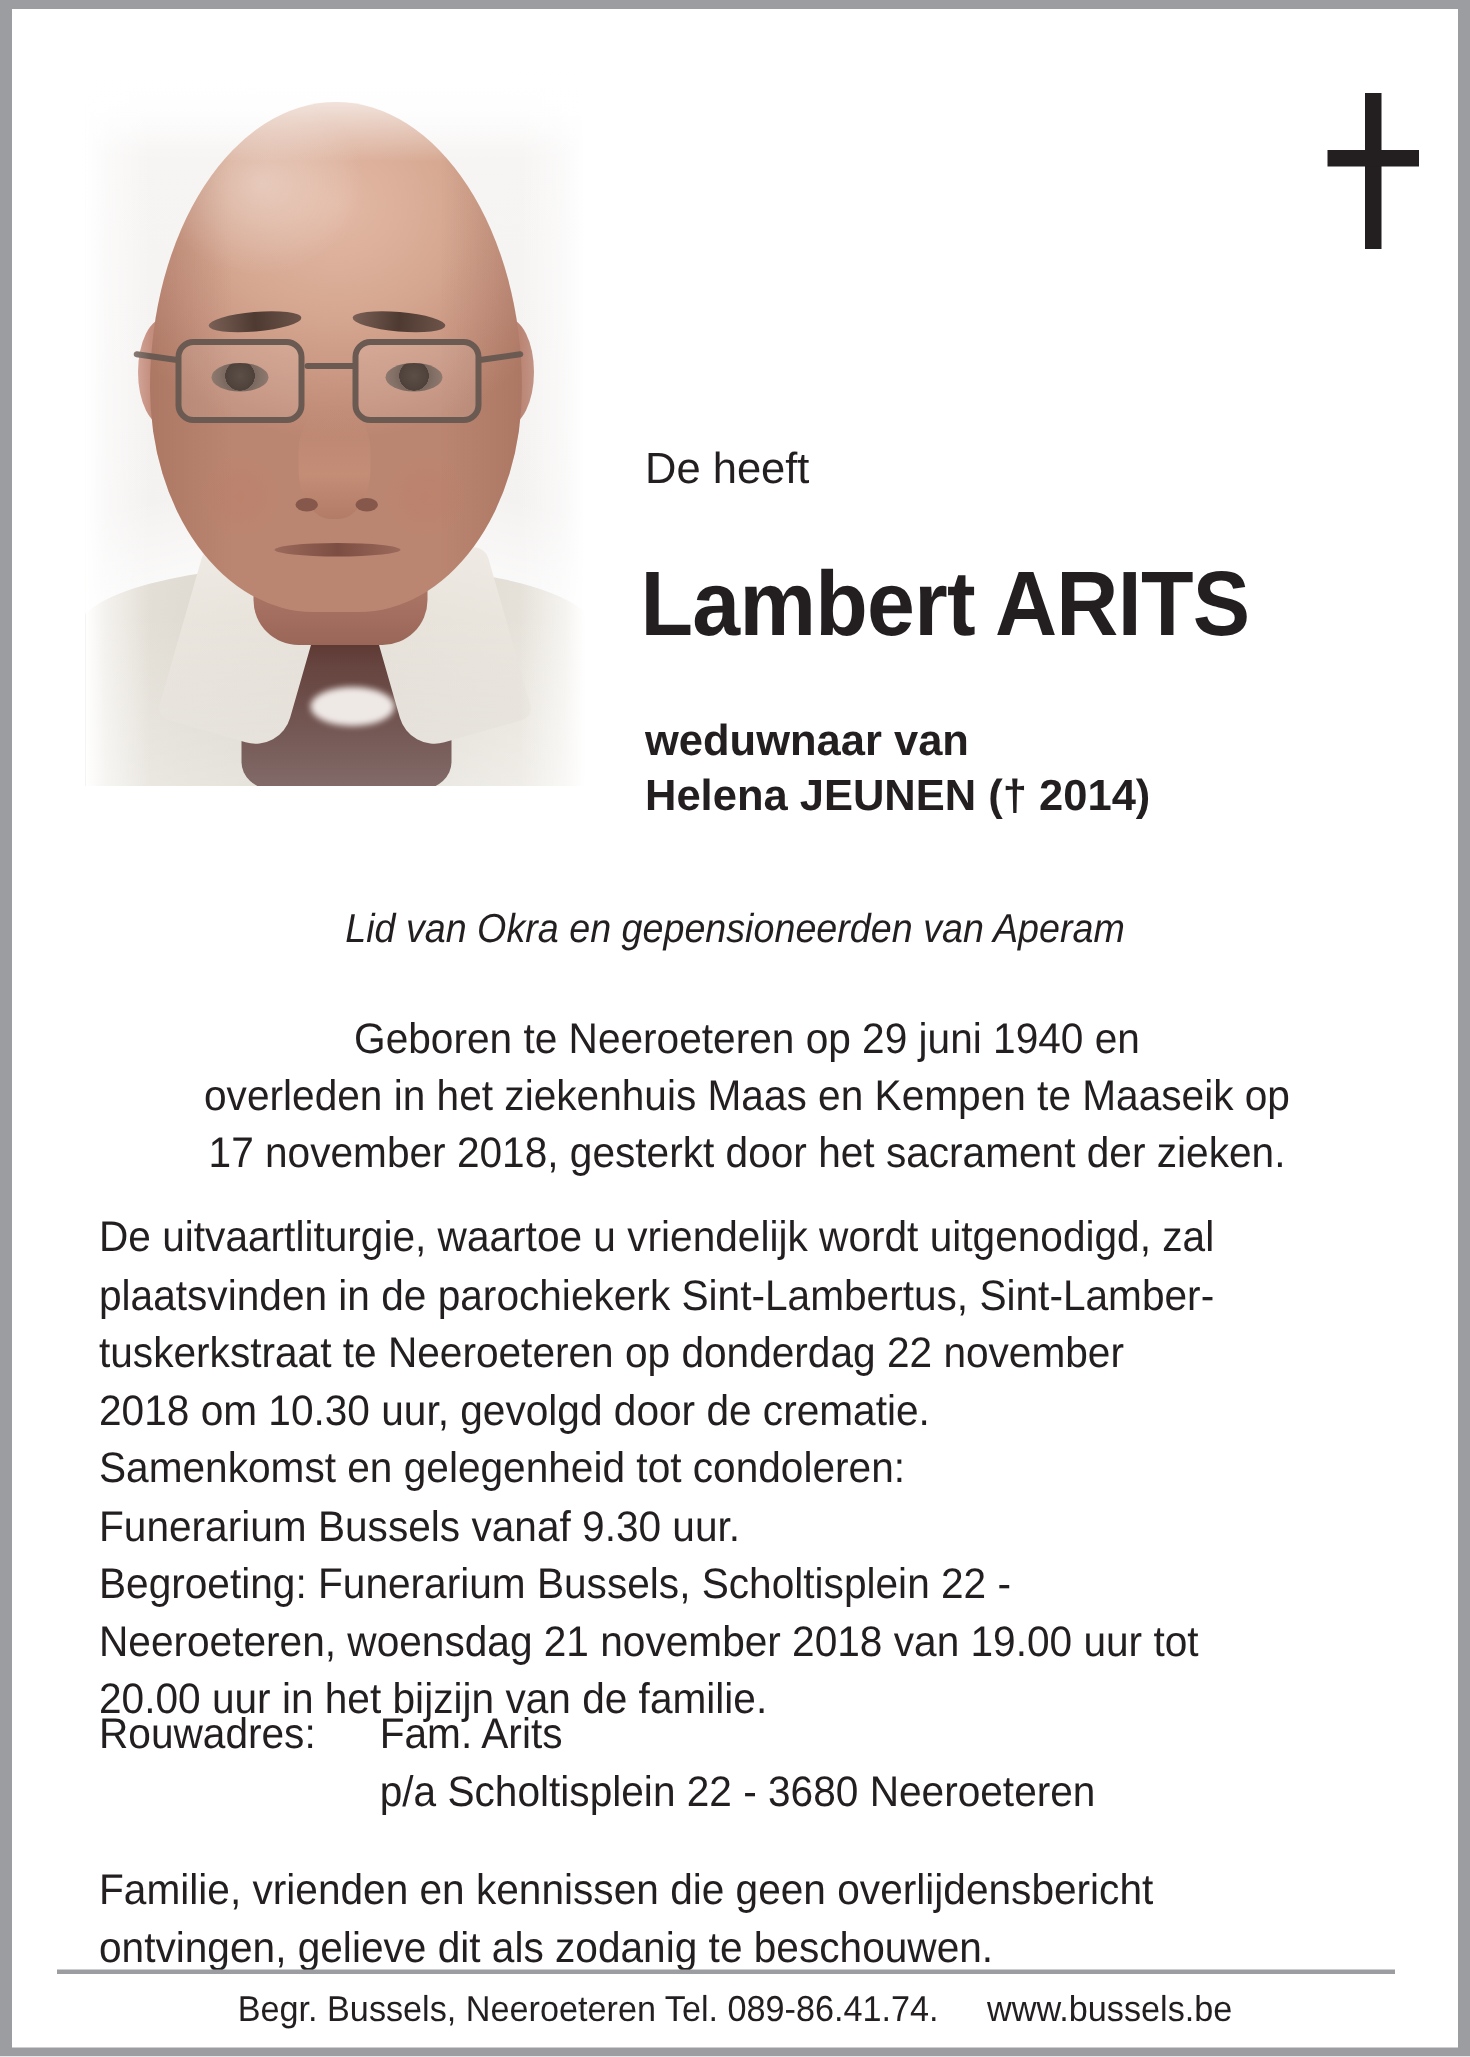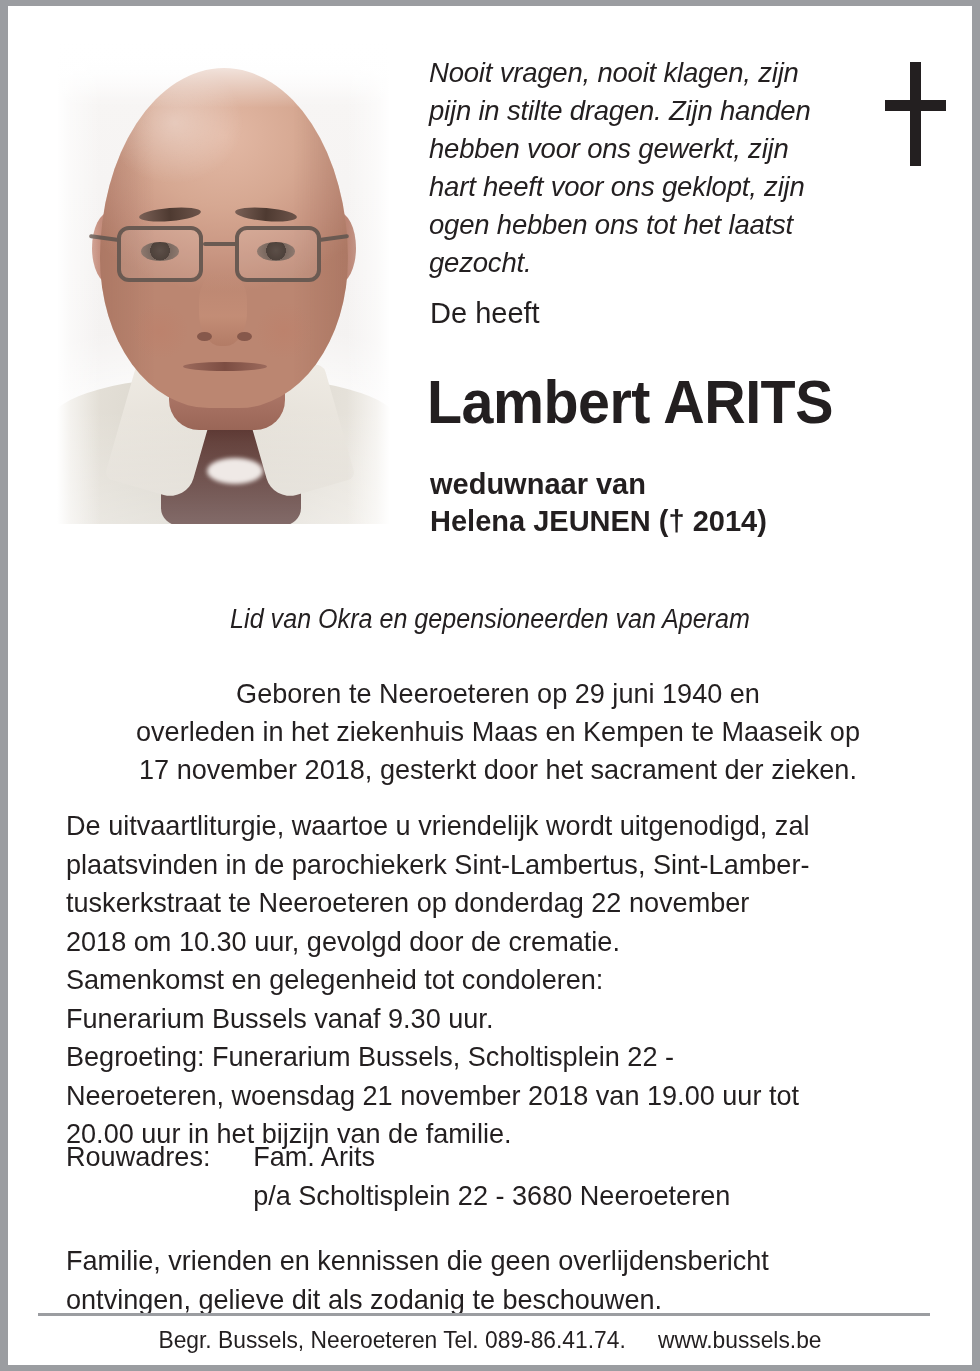--- a/index.html
+++ b/index.html
@@ -237,21 +237,21 @@
     left: 419px; top: 364px;
     font-size: 61px;
     line-height: 64px;
     font-weight: bold;
     letter-spacing: -0.5px;
     transform: scaleX(0.94);
     transform-origin: left top;
   }
   .spouse {
     position: absolute;
-    left: 422px; top: 460px;
+    left: 422px; top: 470px;
     font-size: 29px;
     line-height: 37px;
     font-weight: bold;
     white-space: pre-line;
   }
 
   
   .membership {
     position: absolute;
     left: 0; top: 596px;
@@ -365,21 +365,20 @@
       <div class="ph-temple-l"></div>
       <div class="ph-temple-r"></div>
       <div class="ph-nose"></div>
       <div class="ph-nostril-l"></div>
       <div class="ph-nostril-r"></div>
       <div class="ph-mouth"></div>
       <div class="ph-chin-hi"></div>
       <div class="ph-fade"></div>
     </div>
 
-    <div class="poem">Nooit vragen, nooit klagen, zijn pijn in stilte dragen. Zijn handen hebben voor ons gewerkt, zijn hart heeft voor ons geklopt, zijn ogen hebben ons tot het laatst gezocht.</div>
 
     <div class="cross">
       <div class="v"></div>
       <div class="h"></div>
     </div>
   </div>
 
   <div class="deheer">De heeft</div>
 
   <div class="fullname">Lambert ARITS</div>

